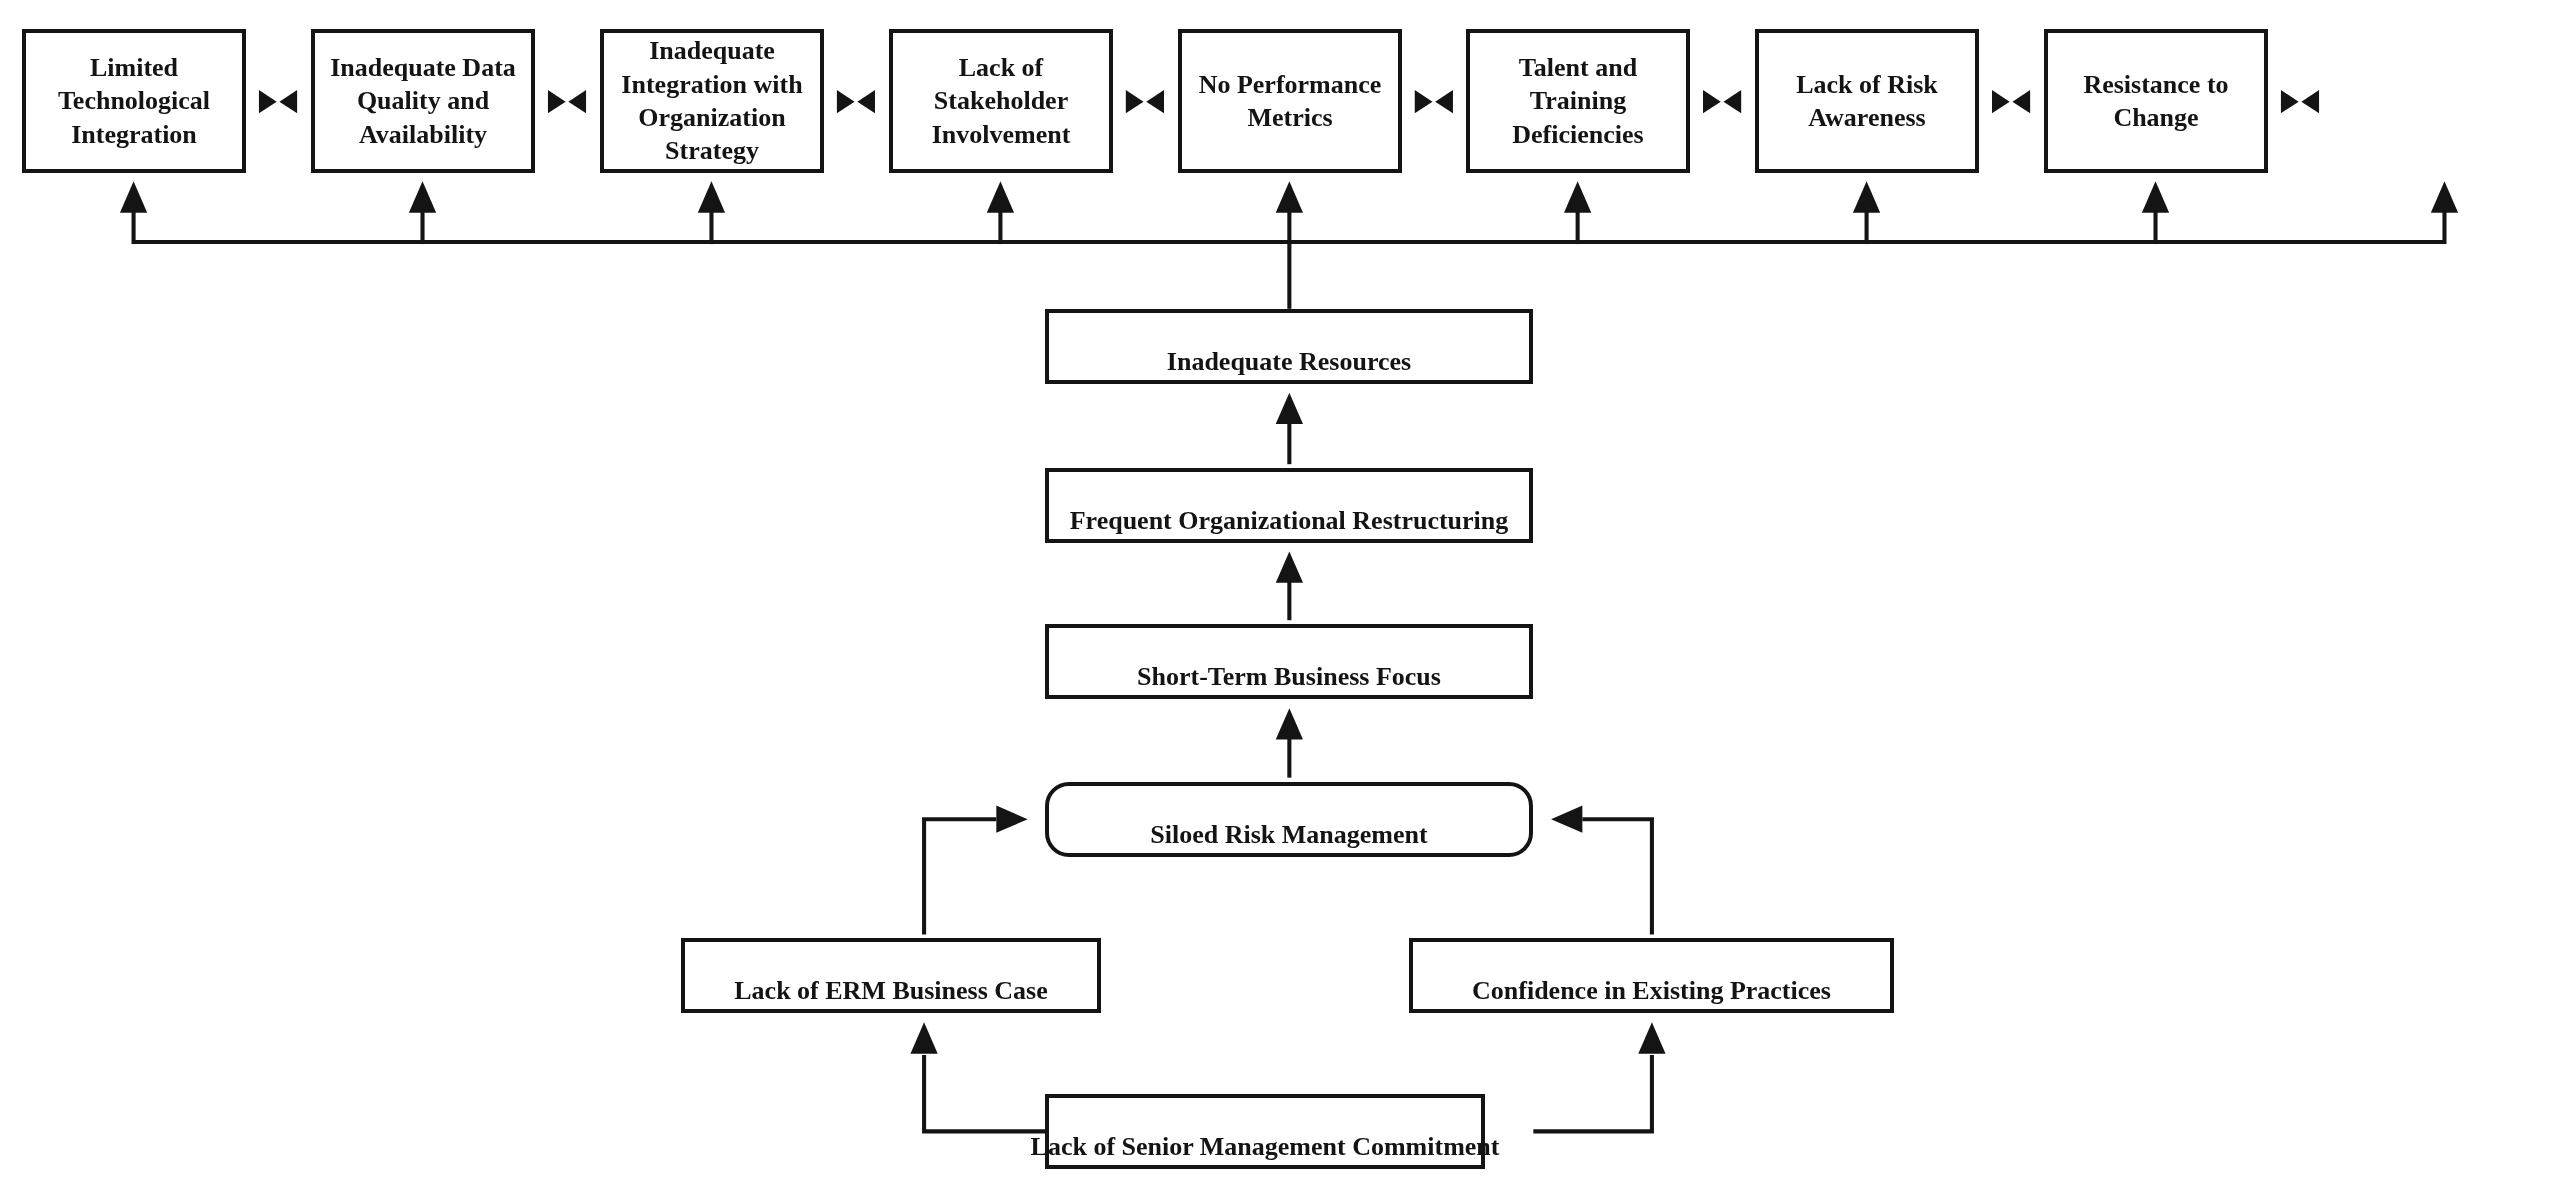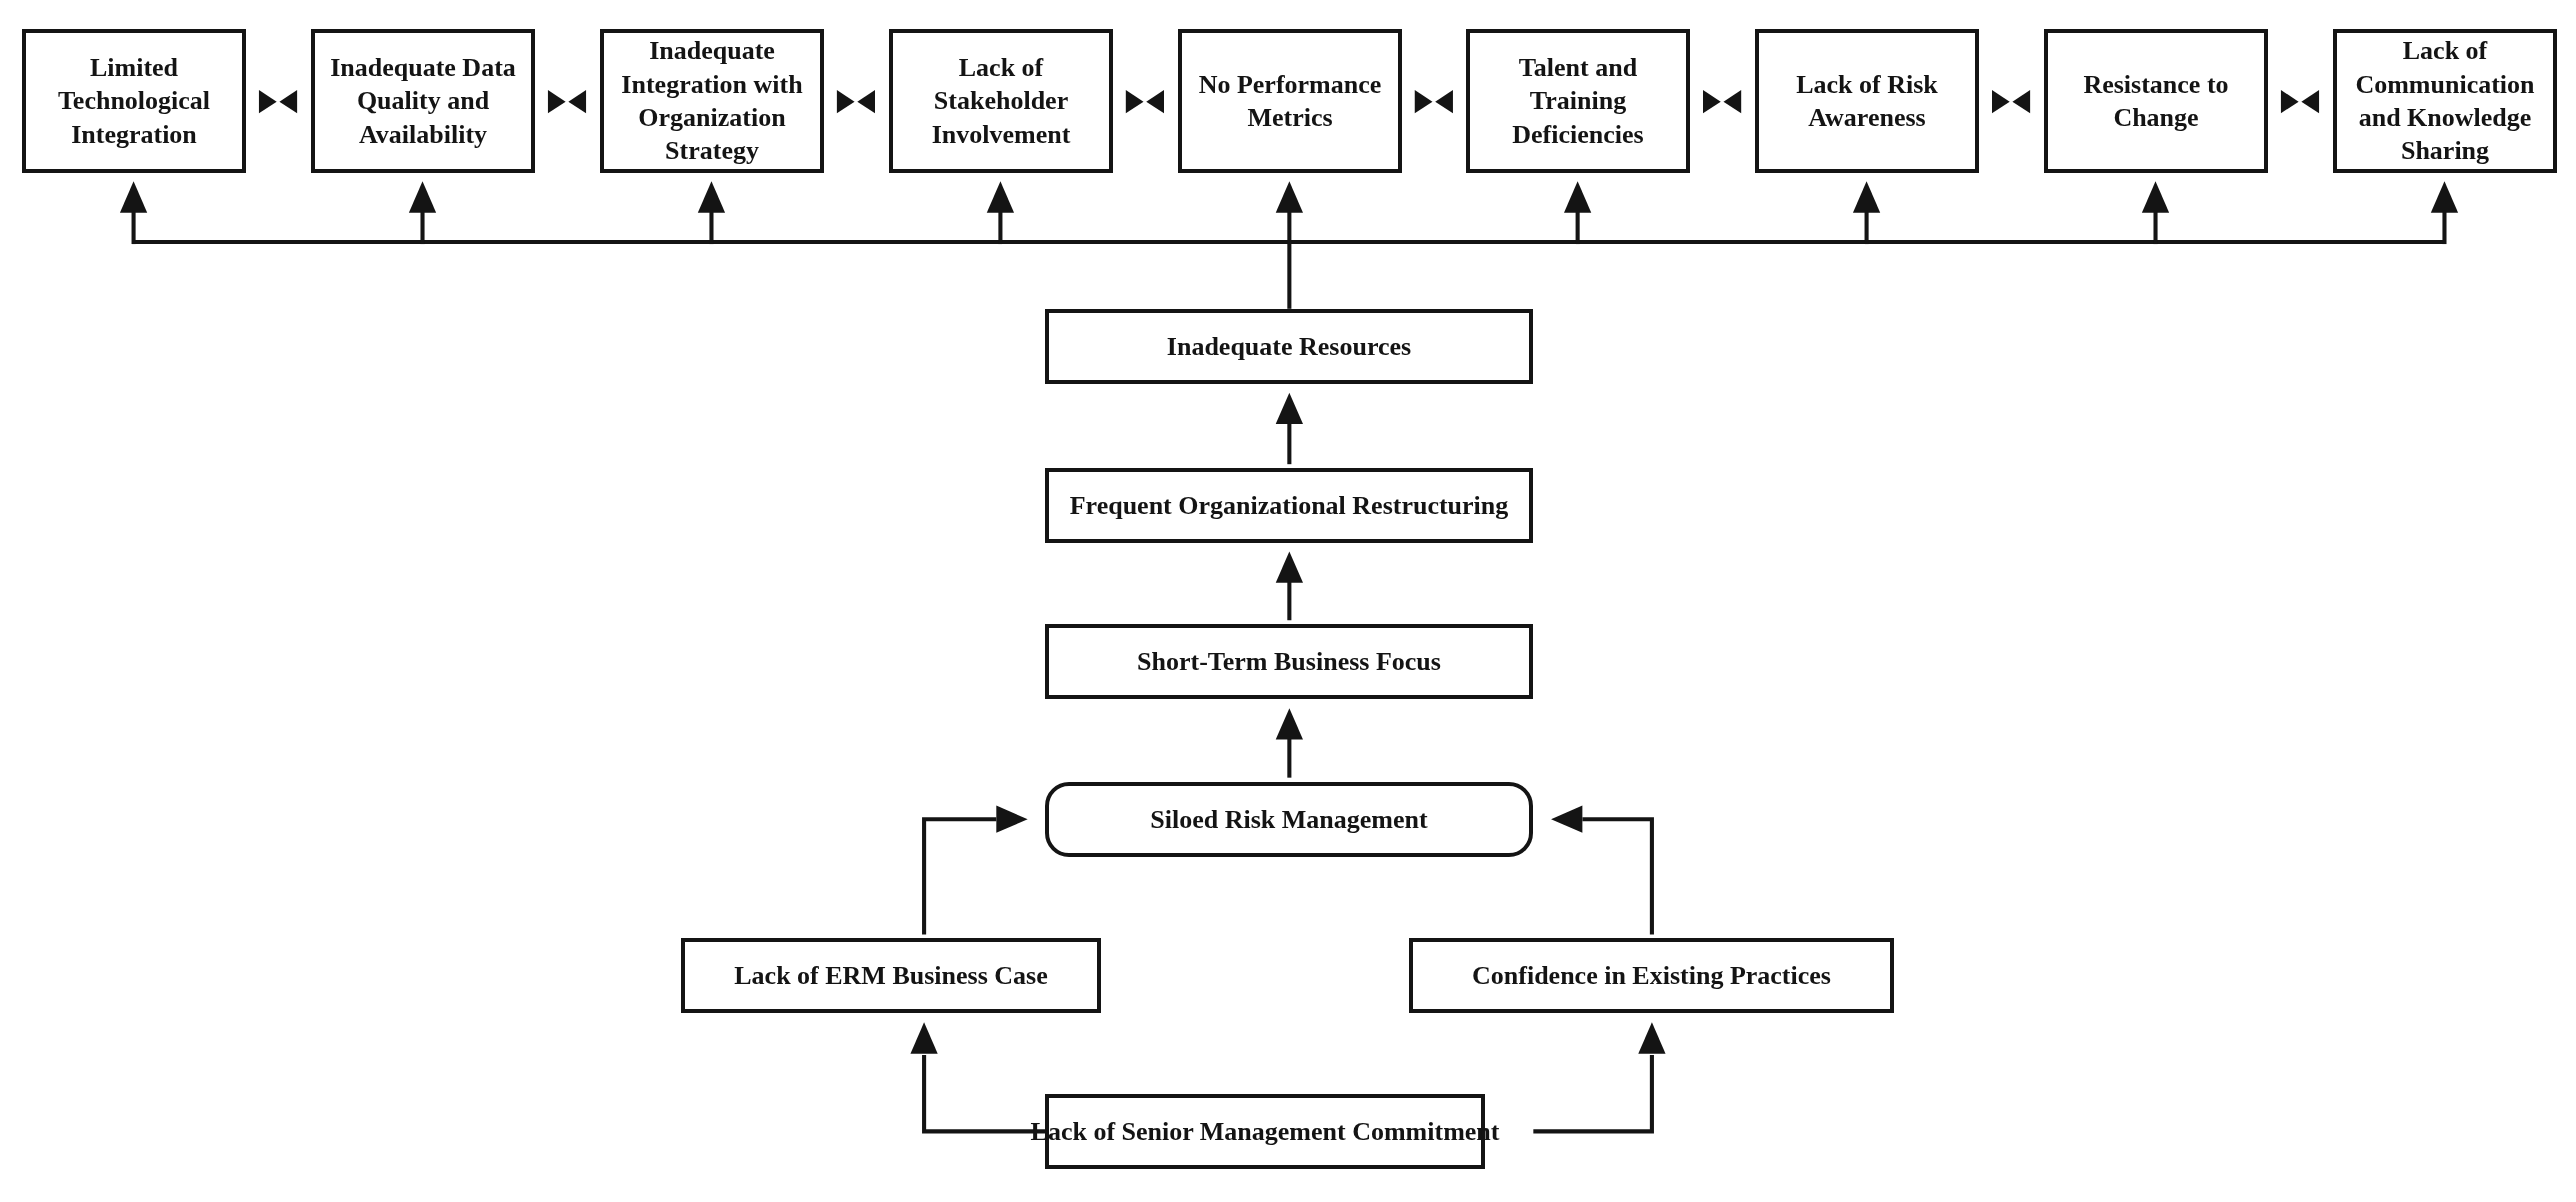--- a/index.html
+++ b/index.html
@@ -13,21 +13,21 @@
   .connectors line, .connectors polyline{stroke:#141414;stroke-width:6;fill:none;}
   .connectors polygon{fill:#141414;stroke:none;}
   .node{
     position:absolute;box-sizing:border-box;background:#ffffff;
     border:4.8px solid #141414;
     display:flex;align-items:center;justify-content:center;
     text-align:center;font-weight:bold;font-size:26px;line-height:1.28;
     padding:1.4px;
   }
   .node.top{width:224px;height:144px;top:29px;}
-  .node.wide{border-width:4.1px;height:75px;white-space:nowrap;}
+  .node.wide{border-width:4.1px;height:75px;white-space:nowrap;align-items:flex-end;}
 </style>
 </head>
 <body>
 
 <div class="canvas">
 
   <svg class="connectors" width="2576" height="1203" viewBox="0 0 3780 1765" xmlns="http://www.w3.org/2000/svg">
     <defs>
       <polygon id="ah-up" points="0,0 -20,46 20,46"></polygon>
       <polygon id="ah-right" points="0,0 -46,-20 -46,20"></polygon>
@@ -120,23 +120,20 @@
     </div>
   <div class="node top" style="left:1466px;align-items:center;">
       <span>Talent and Training Deficiencies</span>
     </div>
   <div class="node top" style="left:1755px;">
       <span>Lack of Risk Awareness</span>
     </div>
   <div class="node top" style="left:2044px;justify-content:center;">
       <span>Resistance to Change</span>
     </div>
-  <div class="node top" style="left:2333px;">
-      <span>Lack of Communication and Knowledge Sharing</span>
-    </div>
 
   <div class="node wide" style="left:1045px;top:309px;width:488px;">
       <span>Inadequate Resources</span>
     </div>
   <div class="node wide" style="left:1045px;top:468px;width:488px;">
       <span>Frequent Organizational Restructuring</span>
     </div>
   <div class="node wide" style="left:1045px;top:624px;width:488px;">
       <span>Short-Term Business Focus</span>
     </div>

